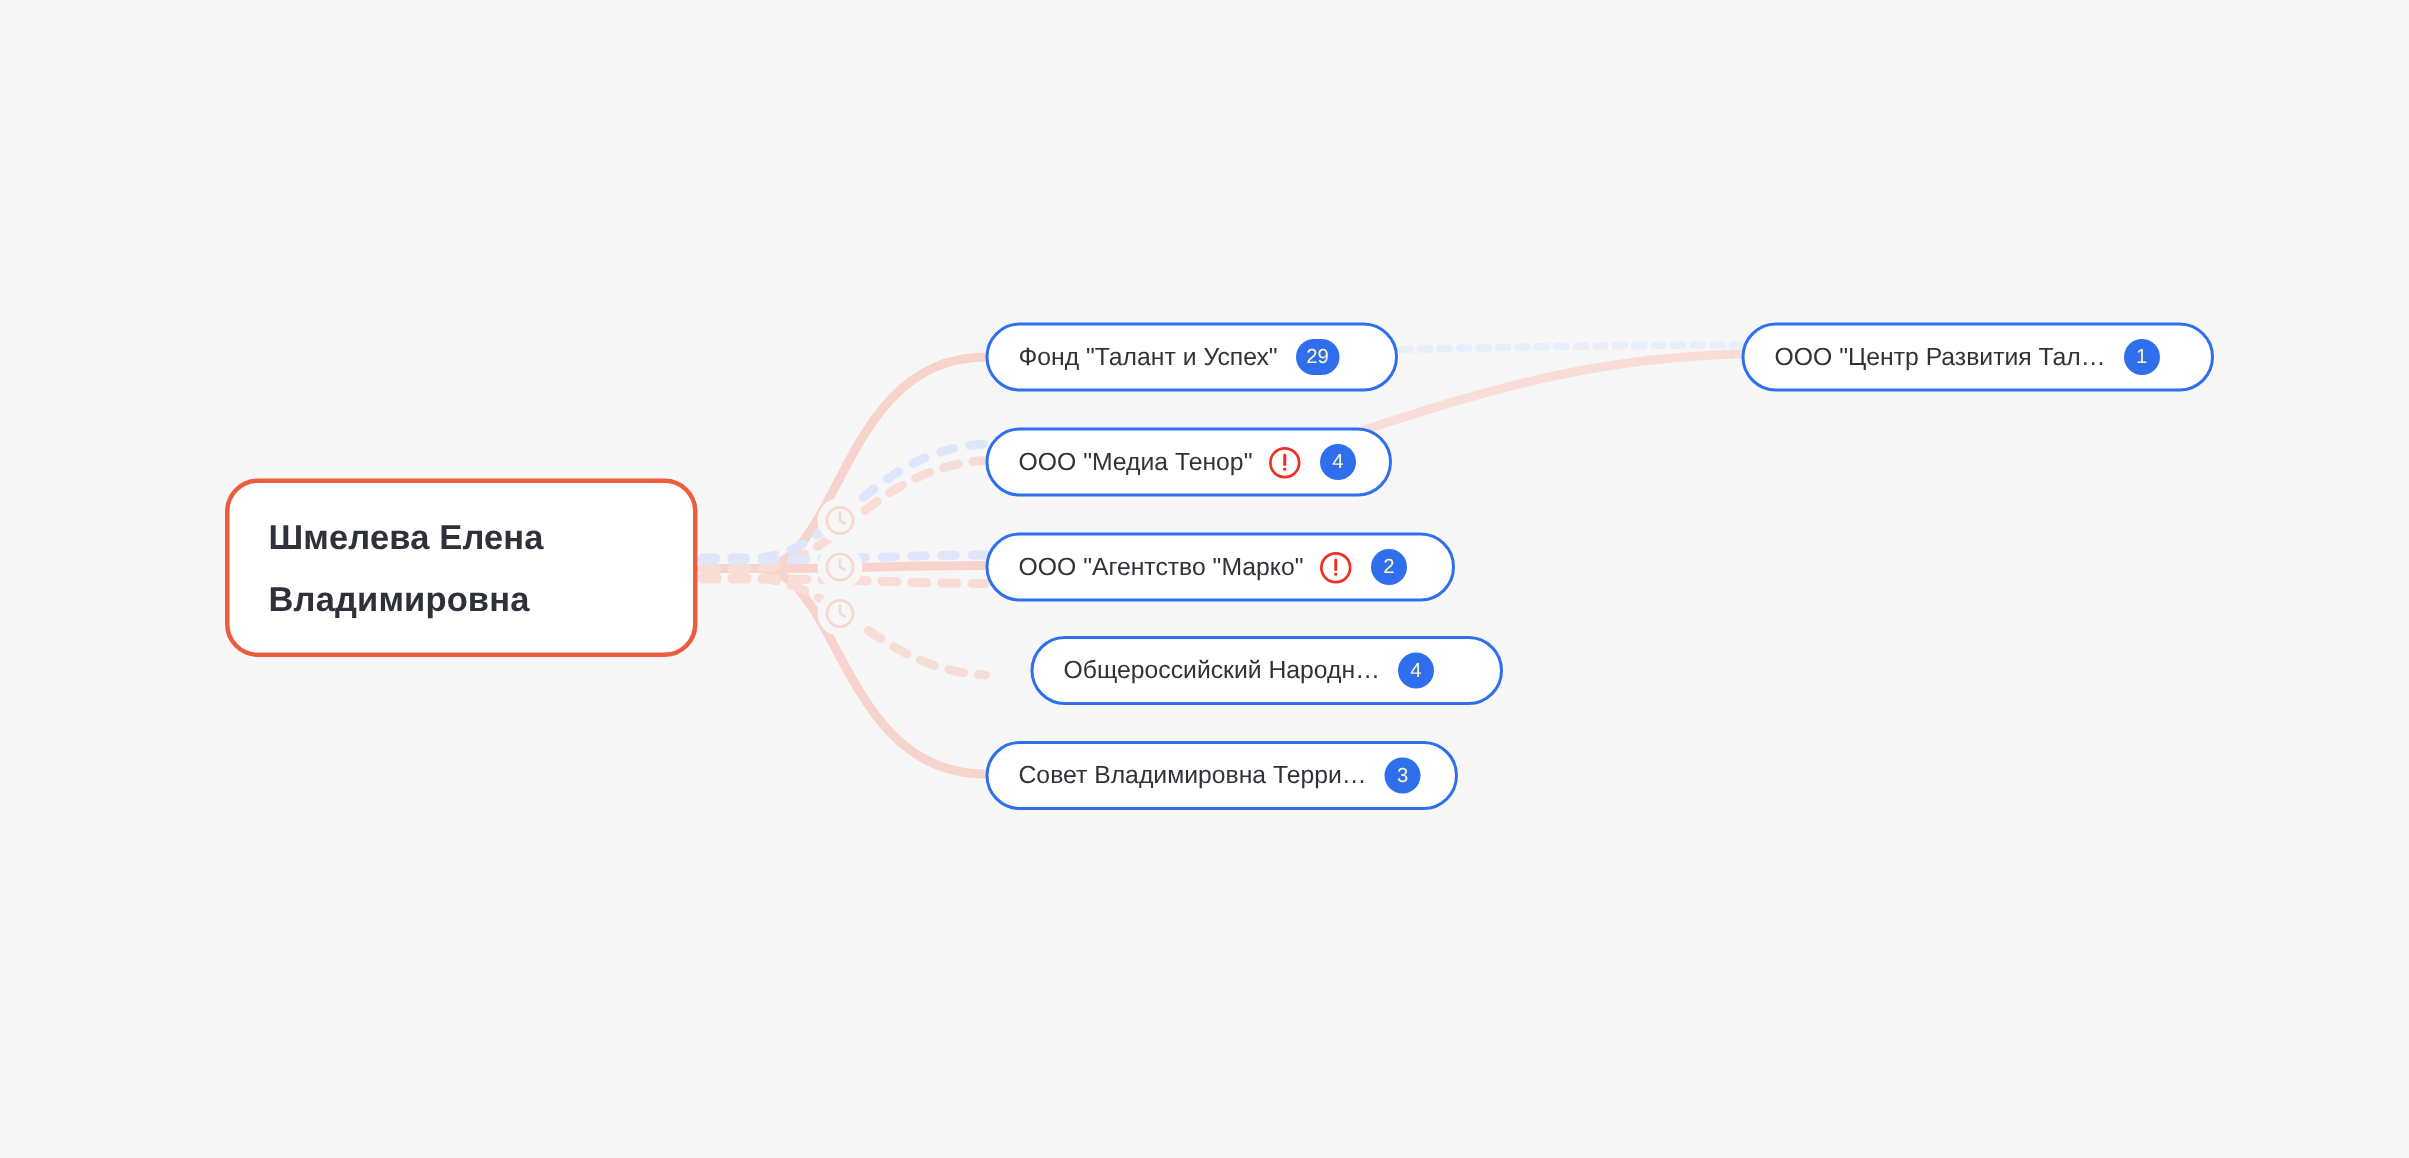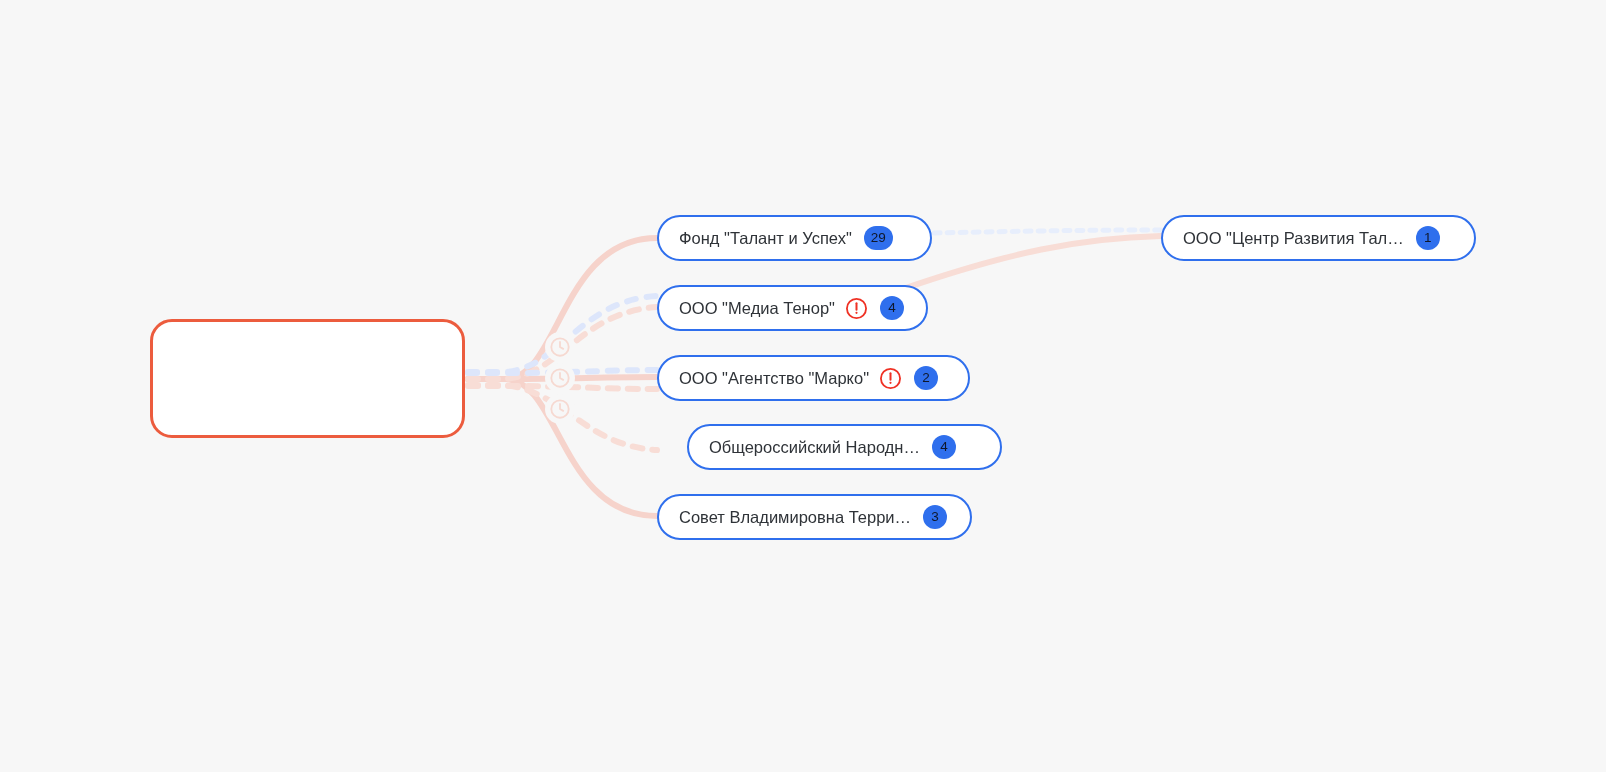--- a/index.html
+++ b/index.html
@@ -72,21 +72,21 @@
     display: inline-flex;
     align-items: center;
     justify-content: center;
     min-width: 24px;
     height: 24px;
     padding: 0 7px;
     box-sizing: border-box;
     margin-left: 12px;
     border-radius: 999px;
     background: #2f6fed;
-    color: #0f172a;
+    color: #fef9c3;
     font-size: 13.5px;
     line-height: 1;
     font-weight: normal;
   }
 
   .warn-icon {
     margin-left: 10px;
     display: inline-flex;
     align-items: center;
     flex: 0 0 auto;
@@ -127,20 +127,22 @@
     <path d="M468,373 L505,373 C575,373 600,370 657,370" fill="none" stroke="#dde6fb" stroke-width="6" stroke-linecap="round" stroke-dasharray="9 11"></path>
 
     <path d="M468,385 L505,385 C565,392 585,446 657,450" fill="none" stroke="#f8ddd6" stroke-width="6" stroke-linecap="round" stroke-dasharray="10 10"></path>
 
     <path d="M934,233 C1030,231 1080,230 1161,230" fill="none" stroke="#e7eefc" stroke-width="5" stroke-linecap="round" stroke-dasharray="6 7"></path>
 
     <path d="M900,290 C1010,252 1080,238 1161,236" fill="none" stroke="#f8ddd6" stroke-width="6" stroke-linecap="round"></path>
   </svg>
 
   <div class="node node-root" style="left:150px; top:319px; width:315px; height:119px;">
+    <div class="root-line">Шмелева Елена</div>
+    <div class="root-line">Владимировна</div>
   </div>
 
   <div class="clock" style="left:545px; top:332px;">
     <svg width="22" height="22" viewBox="0 0 24 24">
       <circle cx="12" cy="12" r="9.5" fill="none" stroke="#f6d9d1" stroke-width="2"></circle>
       <path d="M12 6.5 L12 12 L15.5 14" fill="none" stroke="#f6d9d1" stroke-width="2" stroke-linecap="round" stroke-linejoin="round"></path>
     </svg>
   </div>
   <div class="clock" style="left:545px; top:363px;">
     <svg width="22" height="22" viewBox="0 0 24 24">

